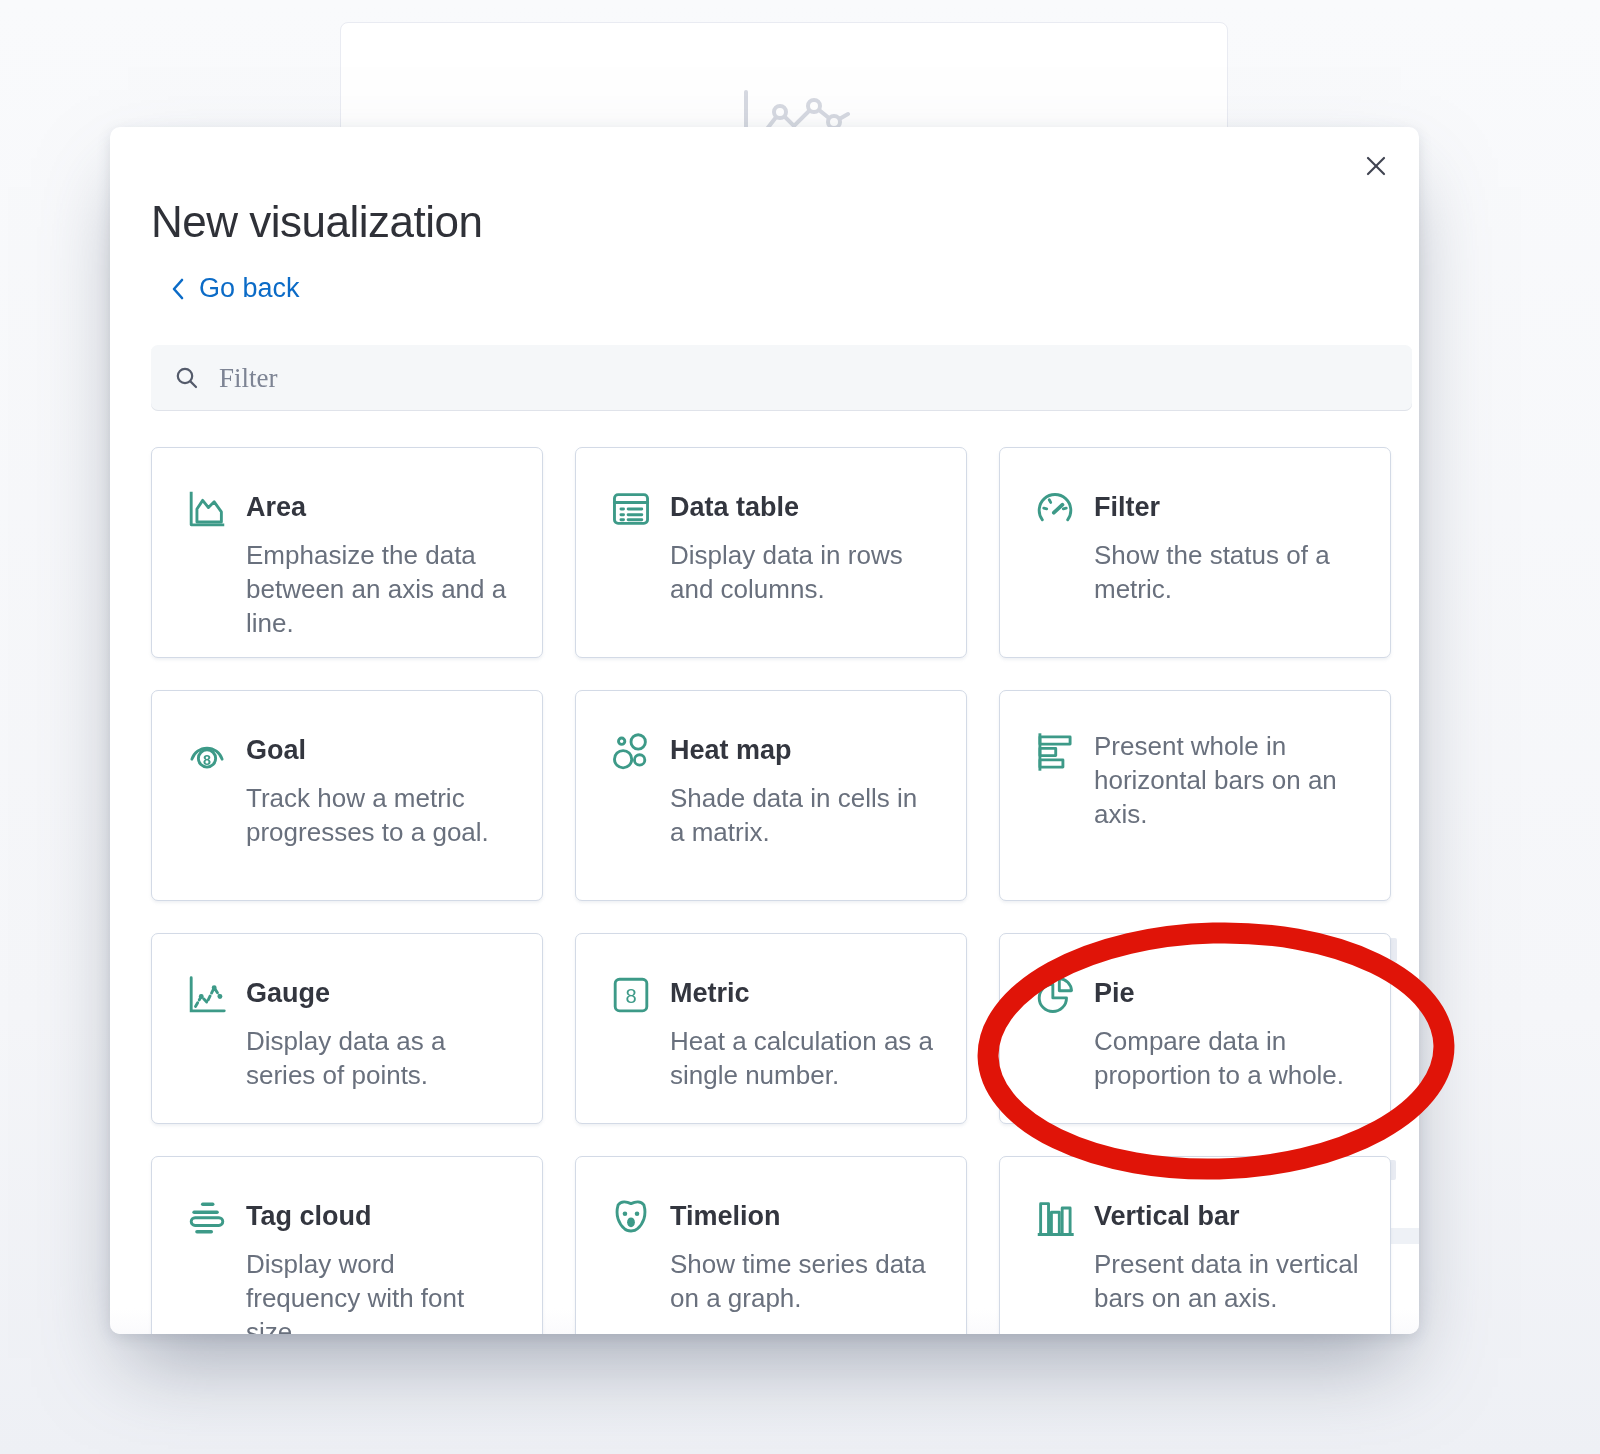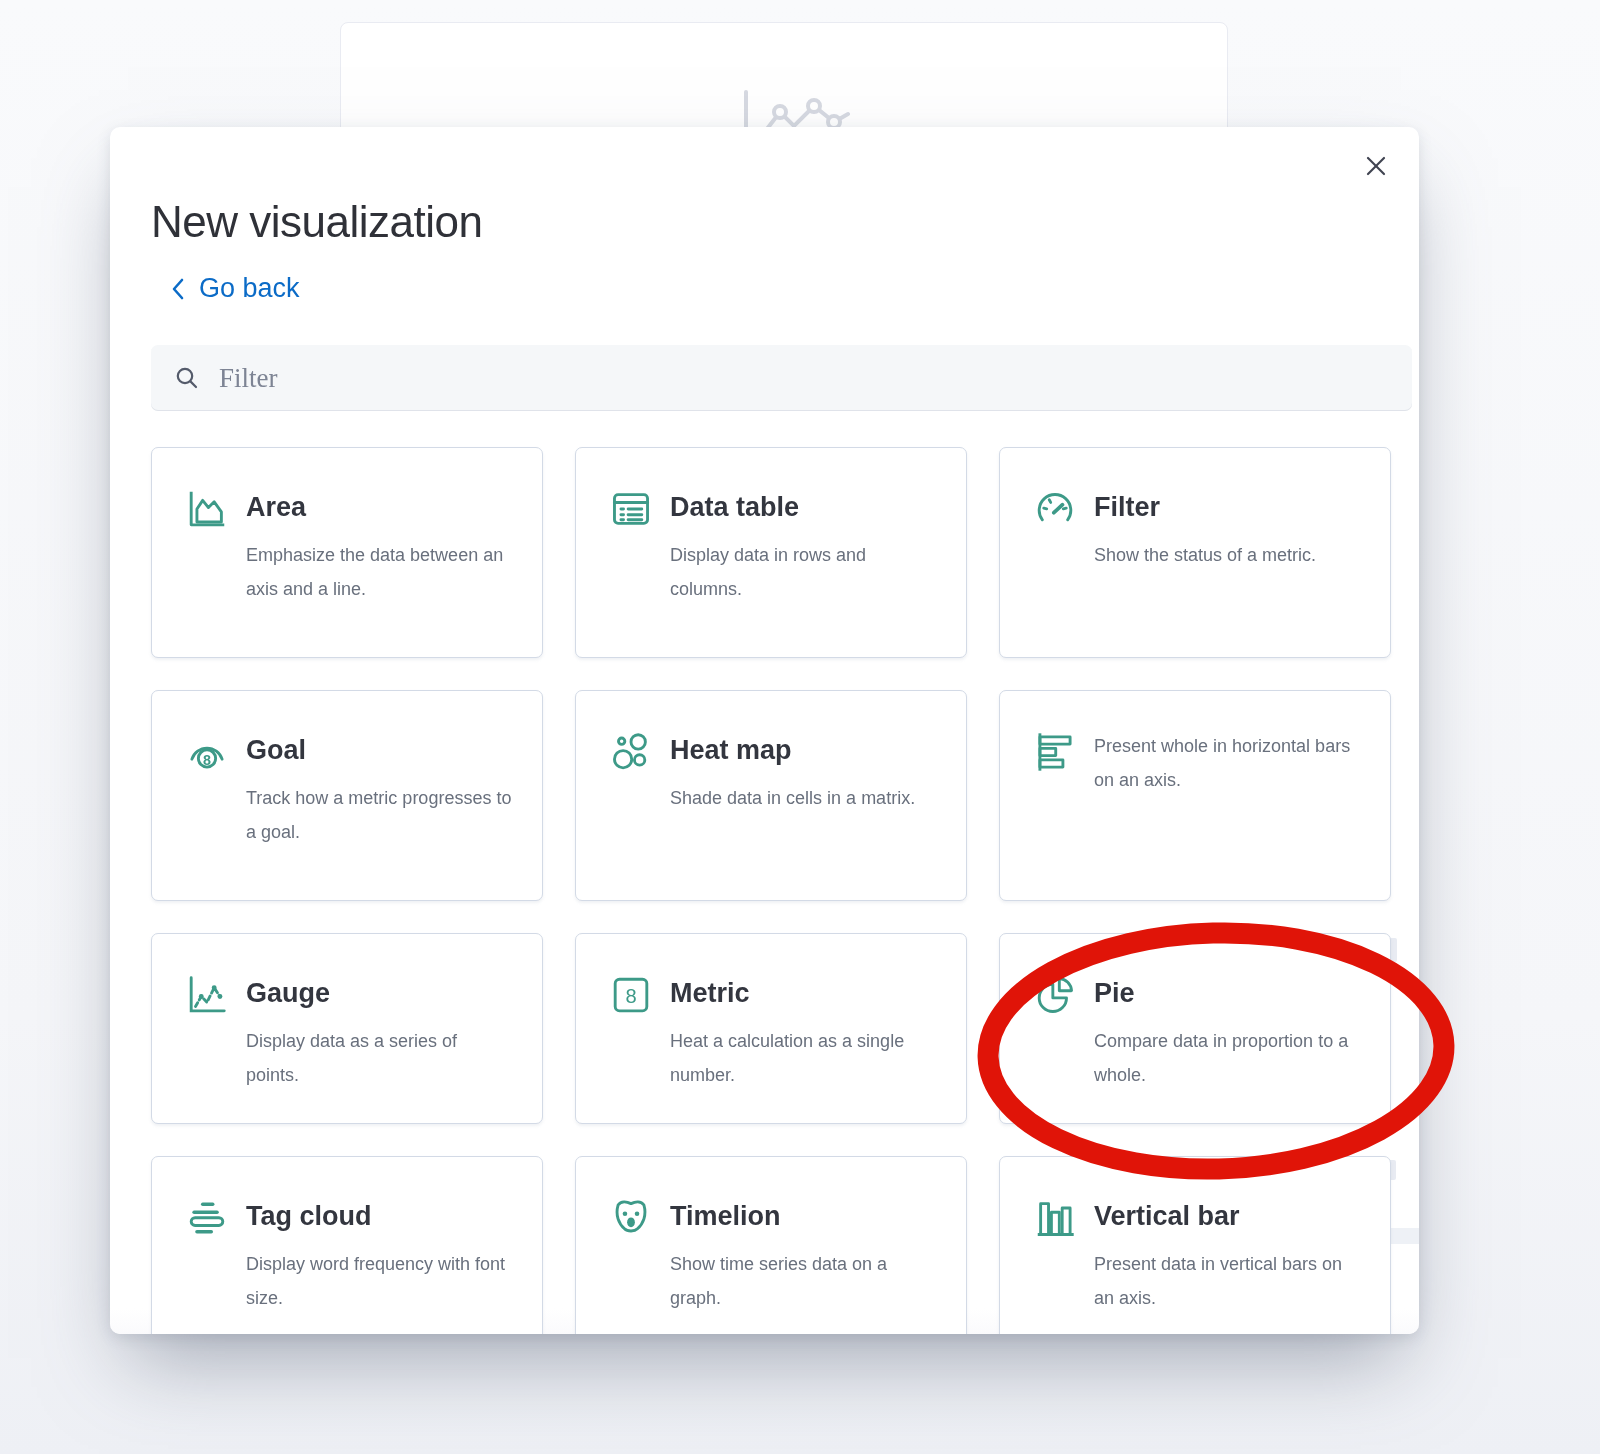--- a/index.html
+++ b/index.html
@@ -59,21 +59,21 @@
     background:#ffffff;border:1px solid #d3dae6;border-radius:7px;
     box-shadow:0 2px 3px rgba(150,160,180,.15);
     position:relative;cursor:pointer;padding:38px 30px 28px 32px;box-sizing:border-box;
   }
   .viz-card .icon{position:absolute;left:32px;top:38px;width:46px;height:46px;}
   .viz-card h3{
     margin:0 0 14px 62px;padding-top:4px;font-size:27px;line-height:34px;
     color:#33363f;font-weight:700;
   }
   .viz-card p{
-    margin:0 0 0 62px;max-width:292px;font-size:18px;line-height:34px;color:#69707d;
+    margin:0 0 0 62px;max-width:292px;font-size:26px;line-height:34px;color:#69707d;
   }
   .r1{height:211px;} .r2{height:211px;} .r3{height:191px;} .r4{height:211px;}
   
   .artifact{position:absolute;background:#e8ebf2;z-index:1;border-radius:2px;}
   .artifact.light{background:#eef1f6;}
   
   .annotation{position:absolute;left:960px;top:903px;z-index:50;pointer-events:none;}
 </style>
 </head>
 <body>

